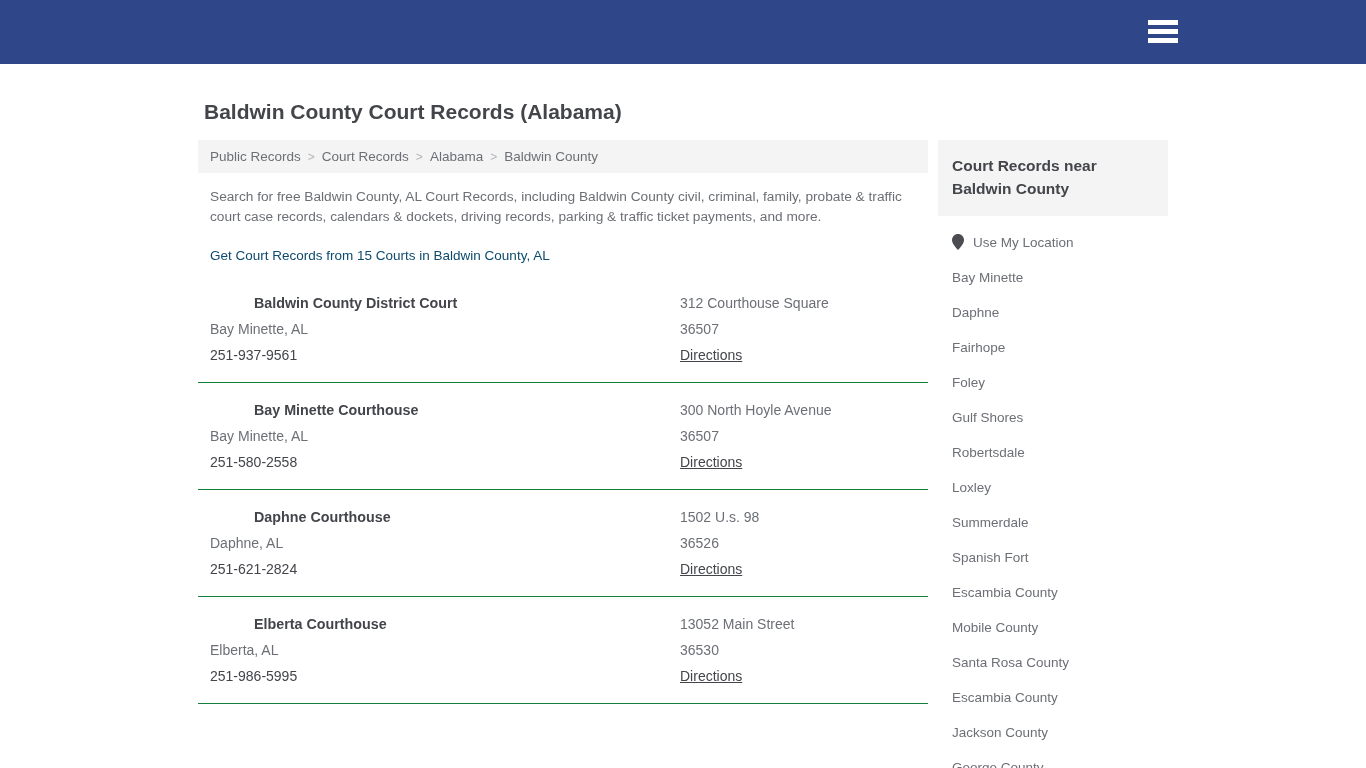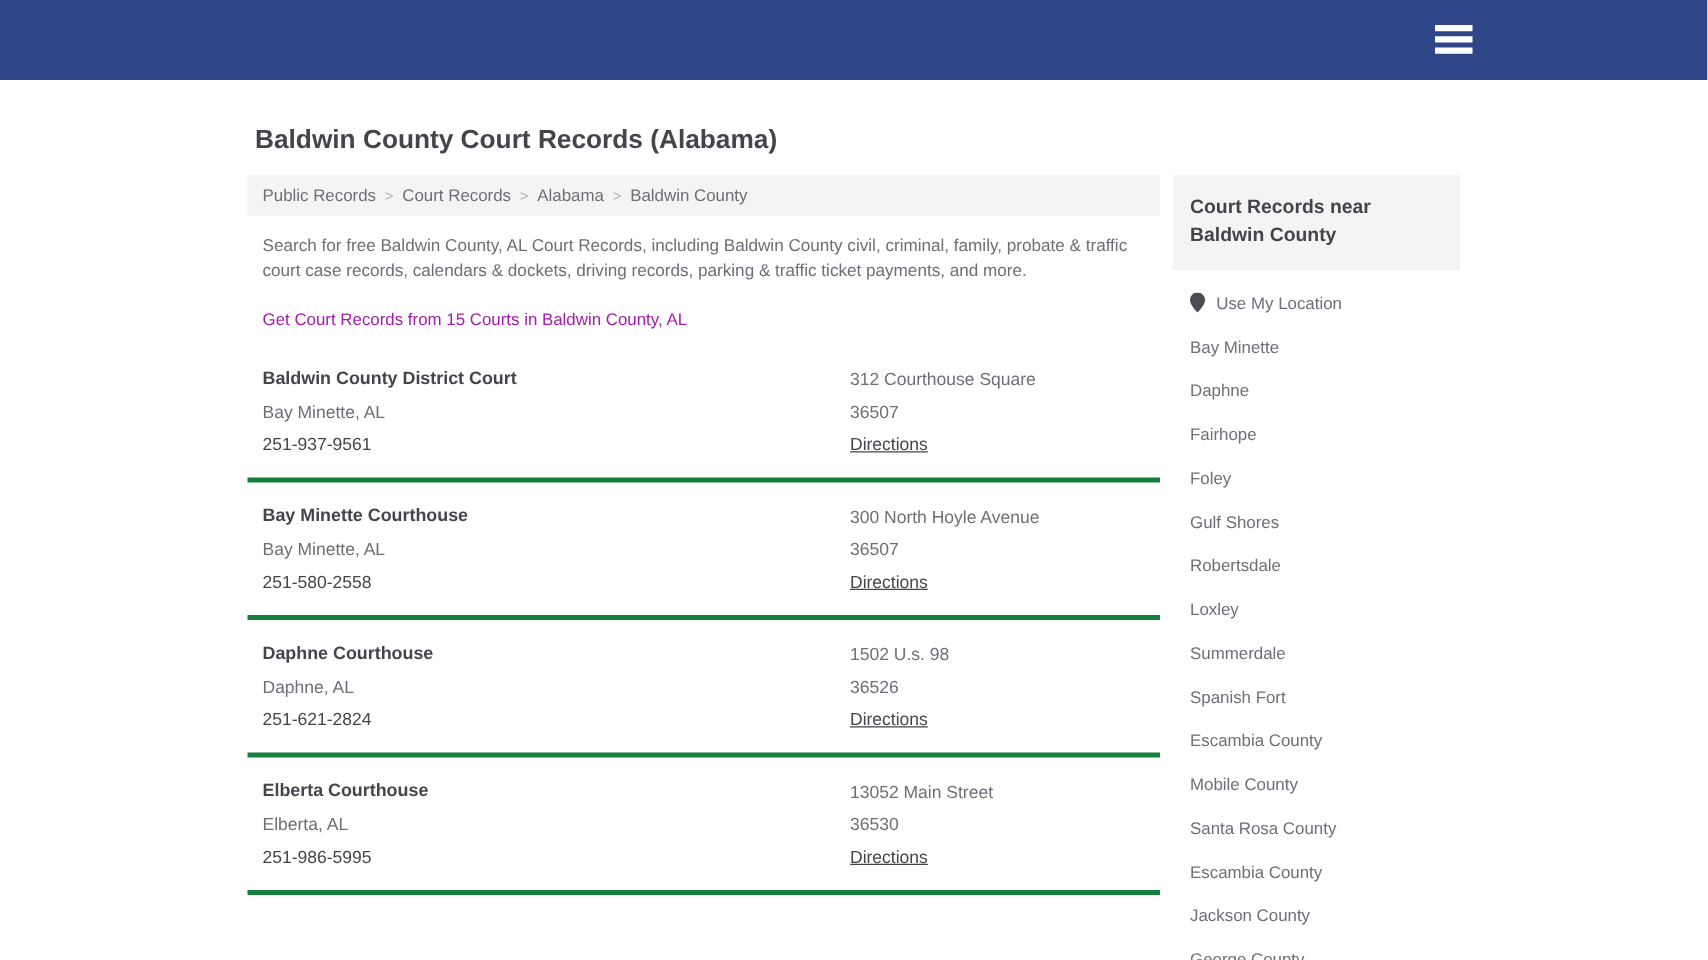--- a/index.html
+++ b/index.html
@@ -162,37 +162,38 @@
     background: #f4f4f4;
     padding: 13px 12px;
     font-size: 15.5px;
     font-weight: bold;
     color: #43454a;
     margin-top: 20px;
   }
   .section-sub {
     padding: 17px 12px 13px 12px;
     font-size: 13.5px;
-    color: #a21caf;
+    color: #0c4a6e;
   }
 
   
   .court-row {
     display: flex;
-    border-top: 4px solid #15803d;
+    border-top: 1px solid #15803d;
     padding: 14px 12px 14px 12px;
   }
   .court-row:first-of-type { border-top: none; }
   .court-left { width: 470px; }
   .court-right { flex: 1; }
   .court-name {
     font-size: 14.3px;
     font-weight: bold;
     color: #43454a;
     line-height: 26px;
+    margin-left: 44px;
   }
   .court-line {
     font-size: 14px;
     color: #6c6f75;
     line-height: 26px;
   }
   .court-phone {
     font-size: 14px;
     color: #43454a;
     line-height: 26px;

